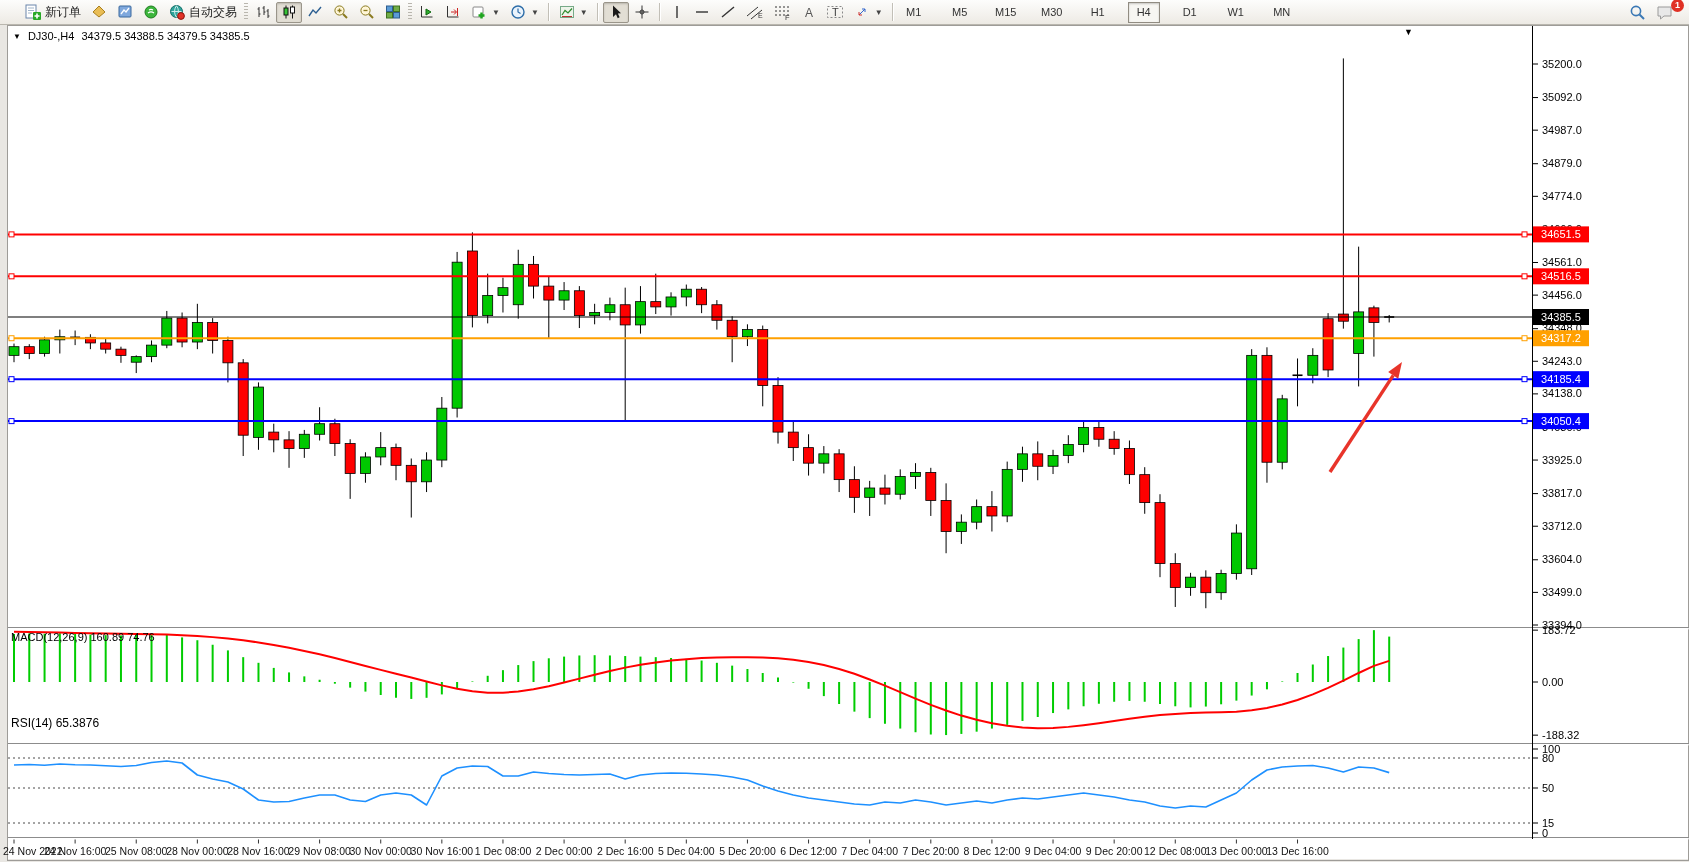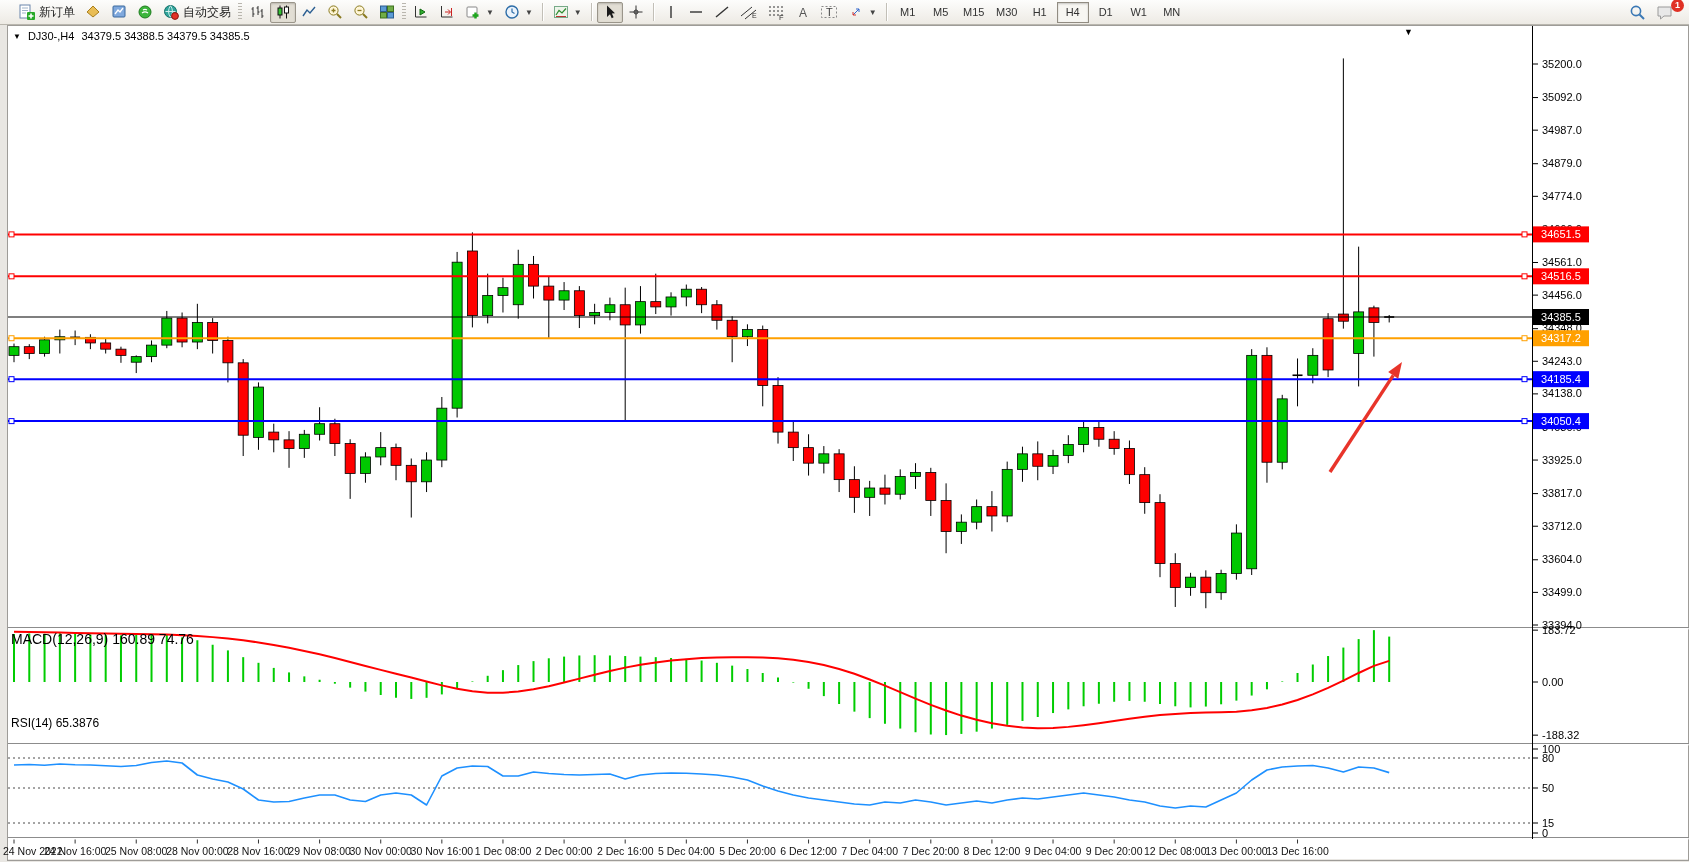--- a/index.html
+++ b/index.html
@@ -1,21 +1,21 @@
 <!DOCTYPE html>
 <html><head>
 <meta charset="utf-8">
 <style>
   html,body{margin:0;padding:0;}
   body{width:1689px;height:862px;position:relative;overflow:hidden;
        background:#f1efec;font-family:"Liberation Sans",sans-serif;}
   
   .toolbar{position:absolute;left:0;top:0;width:1689px;height:25px;
     background:linear-gradient(#fdfdfc,#edeae4);border-bottom:1px solid #b9b6ae;
-    display:flex;align-items:center;padding-left:14px;box-sizing:border-box;z-index:5;}
+    display:flex;align-items:center;padding-left:20px;box-sizing:border-box;z-index:5;}
   .tbtn{height:21px;display:flex;align-items:center;gap:4px;padding:0 4px;
     border:1px solid transparent;border-radius:2px;background:transparent;
     font:12px "Liberation Sans",sans-serif;color:#222;cursor:default;}
   .tbtn.active{background:#e2ded4;border:1px solid #9a958a;box-shadow:inset 0 1px 2px rgba(0,0,0,.18);}
   .tbtn svg{display:block;}
   .sep{width:1px;height:18px;background:#c2bfb7;border-right:1px solid #fff;margin:0 4px;}
   .grip{width:4px;height:18px;margin:0 2px;
     background:repeating-linear-gradient(#b9b6ae 0 1px,transparent 1px 3px);}
   .caret{font-size:8px;color:#444;margin-left:1px;}
   .tf{height:19px;min-width:24px;display:flex;align-items:center;justify-content:center;
@@ -23,21 +23,21 @@
   .tf.active{background:#f7f6f2;border:1px solid #918c82;box-shadow:inset 0 1px 2px rgba(0,0,0,.2);text-align:right;}
   .spacer{flex:1;}
   .badgewrap{position:relative;}
   .badge{position:absolute;top:-4px;right:-6px;width:13px;height:13px;border-radius:50%;
     background:#e03125;color:#fff;font:bold 9px/13px "Liberation Sans",sans-serif;text-align:center;}
   
   #chart-svg{position:absolute;left:0;top:0;z-index:1;}
   .ovl{position:absolute;z-index:3;color:#000;font:11px "Liberation Sans",sans-serif;white-space:nowrap;}
   #chart-title{left:13px;top:30px;display:flex;gap:7px;align-items:center;}
   #chart-title .arr{font-size:8px;}
-  #macd-label{left:11px;top:631px;font-size:14px;}
+  #macd-label{left:11px;top:631px;font-size:11px;}
   #rsi-label{left:11px;top:716px;font-size:12px;}
 </style>
 </head>
 <body>
 
 <div class="toolbar">
   <button class="tbtn">
     <span>
         <svg width="16" height="16">
       <rect x="1" y="1" width="10" height="13" fill="#fff" stroke="#6b86ab"></rect>
@@ -262,21 +262,21 @@
     <span>
         <svg width="16" height="16">
       <path d="M3 13 8 8M8 8h-3M8 8v3" stroke="#c33" fill="none" transform="rotate(180 6.5 9.5)"></path>
       <path d="M13 3 8 8M8 8h3M8 8v-3" stroke="#36c" fill="none" transform="rotate(180 9.5 6.5)"></path>
         </svg>
       </span>
     <span class="caret">▼</span>
   </button>
   <span class="sep"></span>
 
-  <div id="tf-group" style="display:flex;gap:1px;">
+  <div id="tf-group" style="display:flex;gap:14px;">
       <div class="tf">M1</div>
       <div class="tf">M5</div>
       <div class="tf">M15</div>
       <div class="tf">M30</div>
       <div class="tf">H1</div>
       <div class="tf active">H4</div>
       <div class="tf">D1</div>
       <div class="tf">W1</div>
       <div class="tf">MN</div>
     </div>

